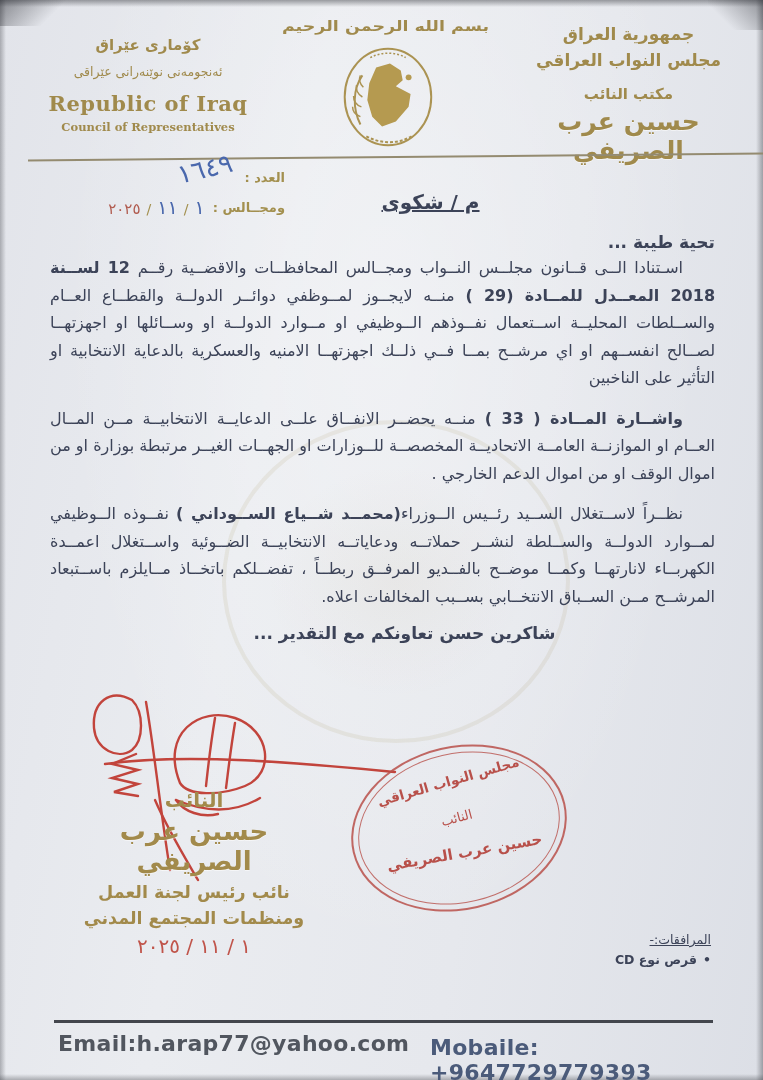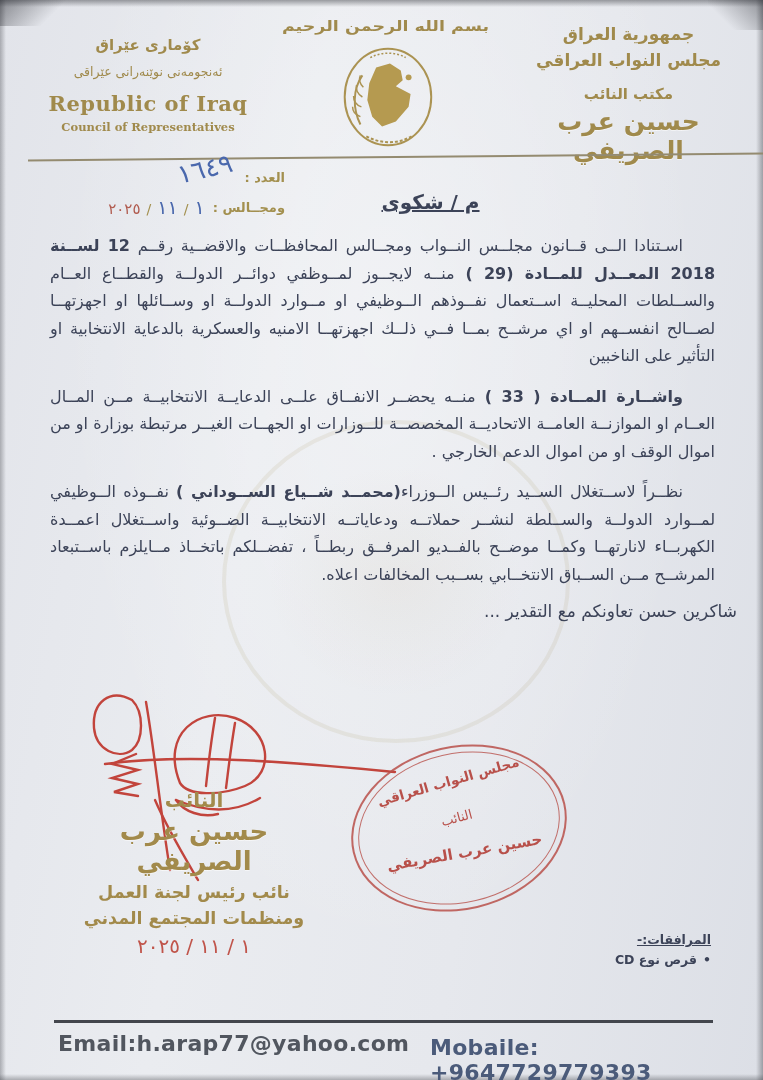--- a/index.html
+++ b/index.html
@@ -47,42 +47,42 @@
   .ref-date .sep{color:#a3904f;font-size:14px;}
   .ref-date .yr{color:#b05a4e;font-size:15px;}
 
   
   .body{position:absolute;left:50px;right:48px;top:190px;direction:rtl;color:#3c4358;}
   .addressee{font-size:17px;font-weight:bold;margin-bottom:24px;}
   .subject{font-size:20px;font-weight:bold;text-decoration:underline;text-align:center;transform:translateX(48px);margin-bottom:18px;}
   .salutation{font-size:17px;font-weight:bold;margin-bottom:2px;}
   .body p{font-size:16px;line-height:1.72;text-align:justify;margin:0 0 13px;text-indent:32px;}
   .body p b{font-weight:bold;}
-  .closing{font-size:17px;font-weight:normal;text-align:right;transform:translateX(22px);margin-top:8px;}
+  .closing{font-size:17px;font-weight:bold;text-align:center;transform:translateX(22px);margin-top:8px;}
 
   
   .scribble{position:absolute;left:80px;top:688px;width:320px;height:200px;}
   .sig-block{position:absolute;left:58px;top:788px;width:272px;text-align:center;direction:rtl;color:#a28a4b;}
   .sig-title{font-size:20px;font-weight:bold;}
   .sig-name{font-size:26px;font-weight:bold;margin-top:4px;text-shadow:0 1px 0 rgba(255,255,255,.5);}
   .sig-role{font-size:17.5px;font-weight:bold;margin-top:6px;}
   .sig-date{font-size:20px;color:#c0544a;margin-top:6px;letter-spacing:2px;}
 
   
   .stamp{position:absolute;left:350px;top:746px;width:214px;height:160px;transform:rotate(-13deg);
          border:2.5px solid rgba(184,80,74,.85);border-radius:50%;}
   .stamp-inner{position:absolute;inset:5px;border:1.5px solid rgba(184,80,74,.8);border-radius:50%;}
   .stamp .s1,.stamp .s2,.stamp .s3{position:absolute;left:0;right:0;text-align:center;color:#b8504a;direction:rtl;}
   .stamp .s1{top:24px;font-size:13.5px;font-weight:bold;transform:rotate(-3deg);letter-spacing:1px;}
   .stamp .s2{top:62px;font-size:13px;transform:rotate(-2deg);}
   .stamp .s3{top:96px;font-size:15px;font-weight:bold;transform:rotate(3deg);}
 
   
   .attachments{position:absolute;right:52px;top:932px;direction:rtl;text-align:right;color:#3c4358;}
-  .att-label{font-size:12.5px;font-weight:bold;text-decoration:underline;}
+  .att-label{font-size:12.5px;font-weight:normal;text-decoration:underline;}
   .att-item{font-size:12.5px;font-weight:bold;margin-top:5px;}
   .att-item .dot{margin-left:6px;}
 
   
   .footer-rule{position:absolute;left:54px;right:50px;top:1020px;height:2.5px;background:#43464d;}
   .footer-email{position:absolute;left:58px;top:1031px;font-size:22px;font-weight:bold;color:#51565f;letter-spacing:.3px;}
   .footer-mobile{position:absolute;left:430px;top:1035px;font-size:22px;font-weight:bold;color:#4b5b7a;letter-spacing:.3px;}
 </style>
 </head>
 <body>
@@ -138,20 +138,21 @@
         <span class="sep">/</span>
         <span class="hand">١١</span>
         <span class="sep">/</span>
         <span class="yr">٢٠٢٥</span>
       </span>
     </div>
   </div>
 
   <div class="body">
     <div class="subject">م / شكوى</div>
+    <div class="salutation">تحية طيبة ...</div>
     <p><span>اسـتنادا الــى قــانون مجلــس النــواب ومجــالس المحافظــات والاقضــية رقــم </span><b>12 لســنة 2018 المعــدل للمــادة  (29 )</b><span> منــه لايجــوز لمــوظفي دوائــر الدولــة والقطــاع  العــام والســلطات المحليــة اســتعمال نفــوذهم الــوظيفي او مــوارد الدولــة او وســائلها او اجهزتهــا لصــالح  انفســهم او اي مرشــح بمــا فــي ذلــك اجهزتهــا الامنيه والعسكرية بالدعاية الانتخابية او التأثير على الناخبين</span></p>
     <p><b>واشــارة المــادة ( 33 ) </b><span>منــه يحضــر الانفــاق علــى الدعايــة الانتخابيــة مــن المــال العــام او الموازنــة العامــة الاتحاديــة المخصصــة للــوزارات او الجهــات الغيــر مرتبطة بوزارة او من اموال الوقف او من اموال الدعم الخارجي .</span></p>
     <p><span>نظــراً لاســتغلال الســيد رئــيس الــوزراء</span><b>(محمــد شــياع الســوداني )</b><span> نفــوذه الــوظيفي لمــوارد الدولــة والســلطة لنشــر حملاتــه ودعاياتــه الانتخابيــة الضــوئية واســتغلال اعمــدة الكهربــاء لانارتهــا وكمــا موضــح بالفــديو المرفــق ربطــاً ، تفضــلكم باتخــاذ مــايلزم باســتبعاد المرشــح مــن الســباق الانتخــابي بســبب المخالفات اعلاه.</span></p>
     <div class="closing">شاكرين حسن تعاونكم مع التقدير ...</div>
   </div>
 
   <svg class="scribble" viewBox="0 0 320 200">
     <g fill="none" stroke="#c2443c" stroke-width="2.4" stroke-linecap="round">
       <path d="M52,12 C30,0 12,14 14,40 C16,62 38,72 52,62 C64,52 64,24 52,12 Z"></path>
       <path d="M56,66 L32,76 L58,82 L32,90 L58,96 L34,104 L58,108"></path>

